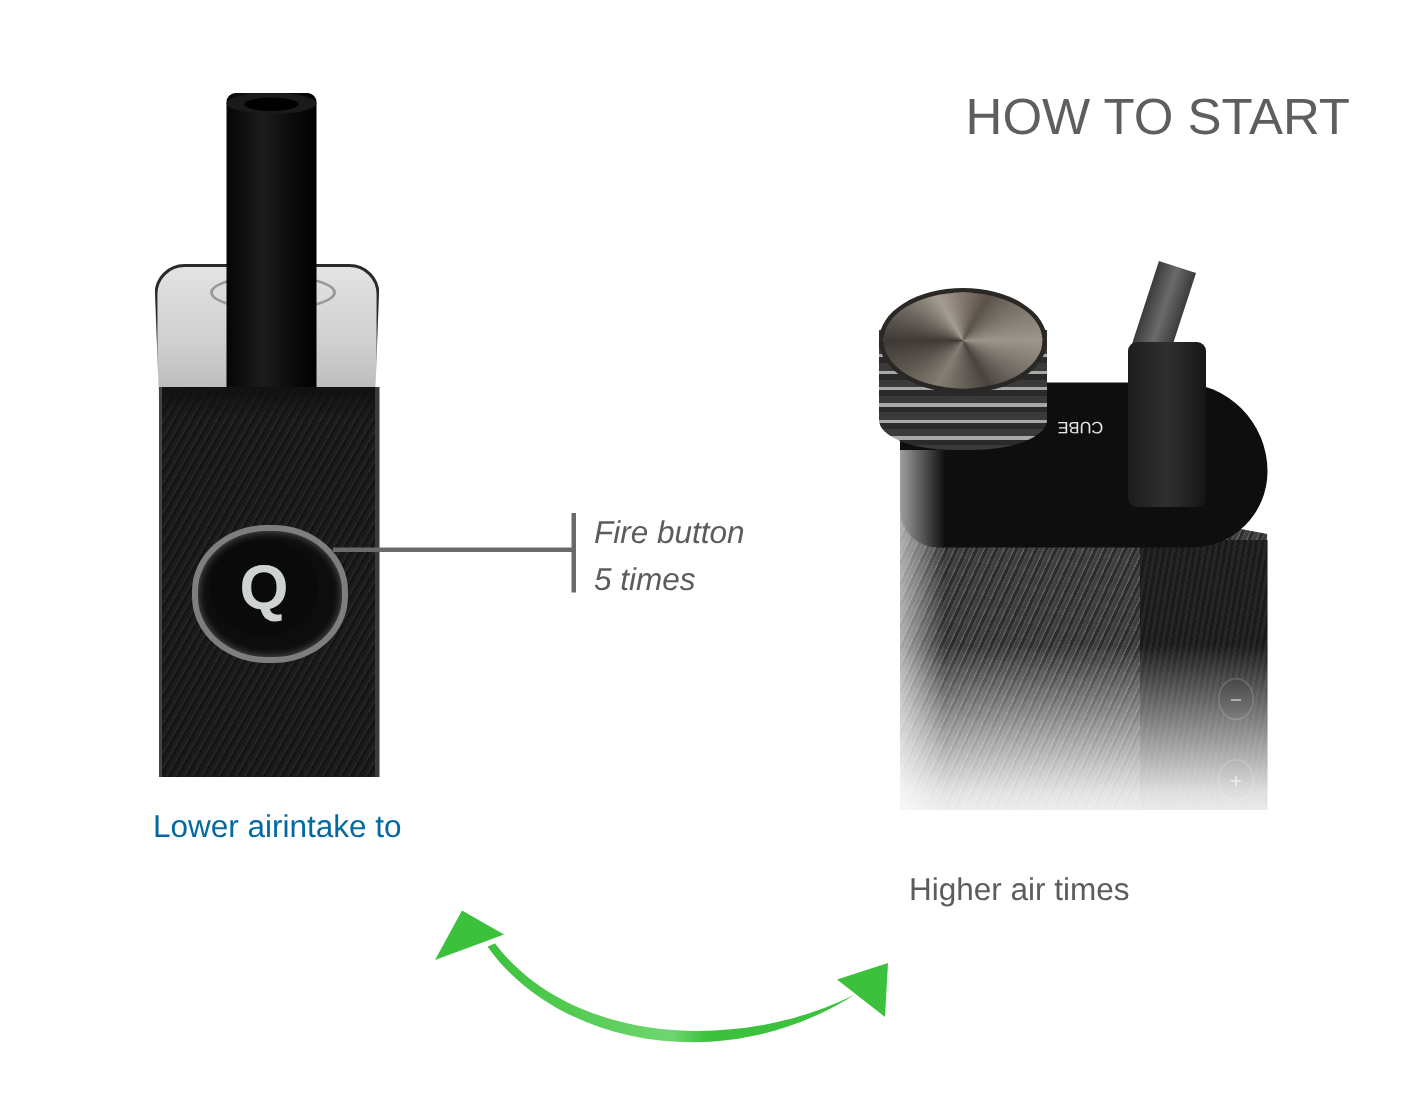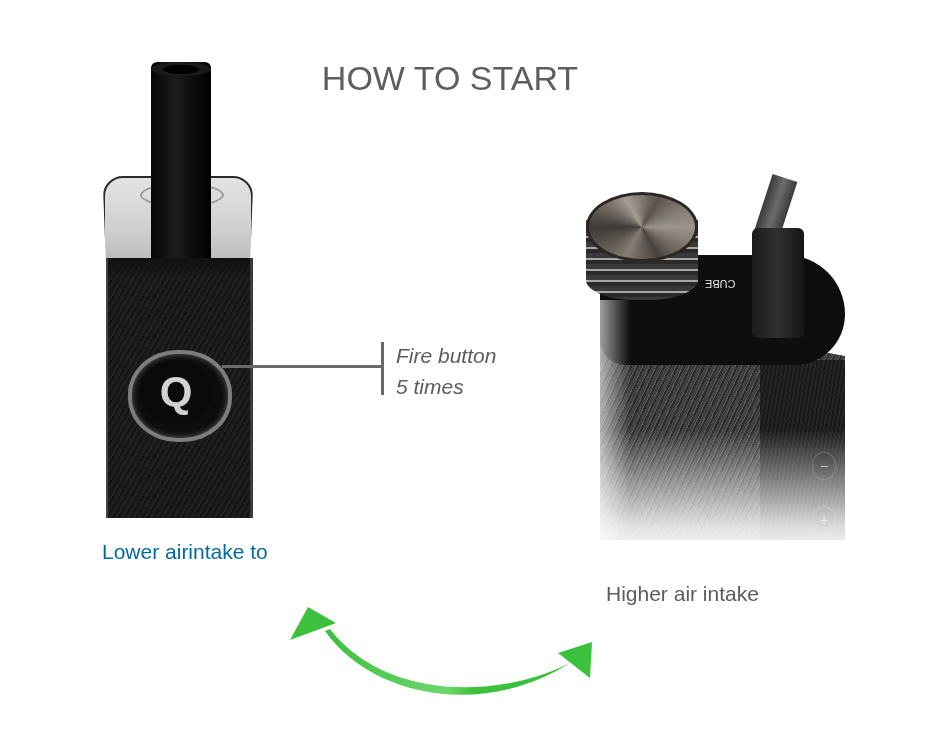--- a/index.html
+++ b/index.html
@@ -1,17 +1,17 @@
 <!DOCTYPE html>
 <html><head>
 <meta charset="utf-8">
 <style>
   html,body{margin:0;padding:0;background:#ffffff;}
   body{width:950px;height:741px;position:relative;overflow:hidden;font-family:"Liberation Sans","DejaVu Sans",sans-serif;color:#5f5f5f;}
-  .title{position:absolute;left:0;width:900px;top:36px;text-align:center;font-size:34px;letter-spacing:0px;color:#5e5e5e;font-weight:normal;padding-left:0;}
+  .title{position:absolute;left:0;width:900px;top:36px;text-align:right;font-size:34px;letter-spacing:0px;color:#5e5e5e;font-weight:normal;padding-left:0;}
   .title span{display:inline-block;transform:translateX(0px);}
   .tube{position:absolute;left:151px;top:62px;width:60px;height:200px;background:linear-gradient(90deg,#050505 0%,#1c1c1c 40%,#0a0a0a 75%,#000 100%);border-radius:6px 6px 0 0;}
   .tube-top{position:absolute;left:151px;top:62px;width:60px;height:14px;border-radius:50%;background:#1a1a1a;}
   .tube-hole{position:absolute;left:163px;top:65px;width:36px;height:9px;border-radius:50%;background:#000;}
   .cap{position:absolute;left:103px;top:176px;width:150px;height:90px;background:linear-gradient(180deg,#e3e3e3 0%,#cfcfcf 60%,#b9b9b9 100%);border-radius:20px 20px 0 0;border:2px solid #2a2a2a;box-sizing:border-box;clip-path:polygon(8% 0,92% 0,100% 12%,98% 100%,2% 100%,0 12%);}
   .cap-ring{position:absolute;left:140px;top:183px;width:80px;height:20px;border-radius:50%;border:2px solid #9a9a9a;}
   .body1{position:absolute;left:106px;top:258px;width:142px;height:260px;background:repeating-linear-gradient(120deg,#1c1c1c 0 2px,#262626 2px 3px,#151515 3px 5px);border-left:2px solid #444;border-right:3px solid #3a3a3a;}
   .body1::after{content:"";position:absolute;left:0;right:0;top:0;height:22px;background:linear-gradient(180deg,#111,rgba(0,0,0,0));}
   .btn-ring{position:absolute;left:128px;top:350px;width:96px;height:84px;border-radius:48%;border:4px solid rgba(220,220,220,0.55);box-shadow:inset 0 0 6px rgba(255,255,255,0.35);background:#0d0d0d;}
   .btn-inner{position:absolute;left:140px;top:360px;width:72px;height:64px;border-radius:50%;background:#0a0a0a;}
@@ -71,21 +71,21 @@
   <div class="knob-side"></div>
   <div class="knob-top"></div>
   <div class="cable"></div>
   <div class="plug"></div>
   <div class="pm-btn" style="left:812px;top:452px;">−</div>
   <div class="pm-btn" style="left:812px;top:506px;">+</div>
   <div class="fade-left"></div>
   <div class="fade"></div>
 </div>
 
-<div class="label-right">Higher air intake</div>
+<div class="label-right">Higher air times</div>
 
 <svg class="arrow" viewBox="0 0 330 120">
   <defs>
     <linearGradient id="ag" x1="0" y1="0" x2="1" y2="0">
       <stop offset="0" stop-color="#3cc13c"></stop>
       <stop offset="0.5" stop-color="#6fd66f"></stop>
       <stop offset="0.6" stop-color="#3cc13c"></stop>
       <stop offset="1" stop-color="#3cc13c"></stop>
     </linearGradient>
   </defs>

